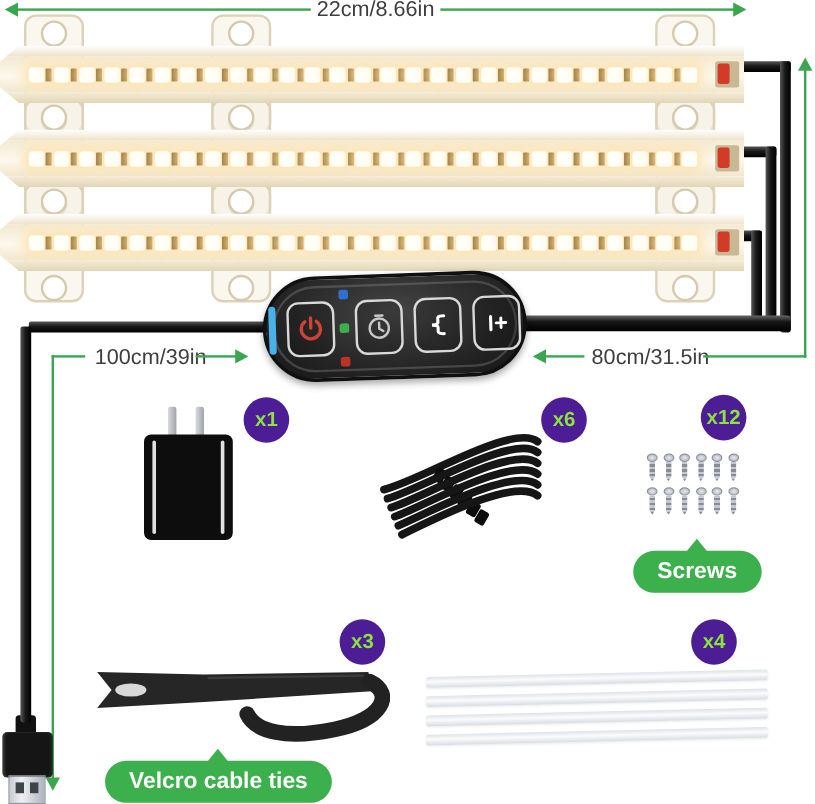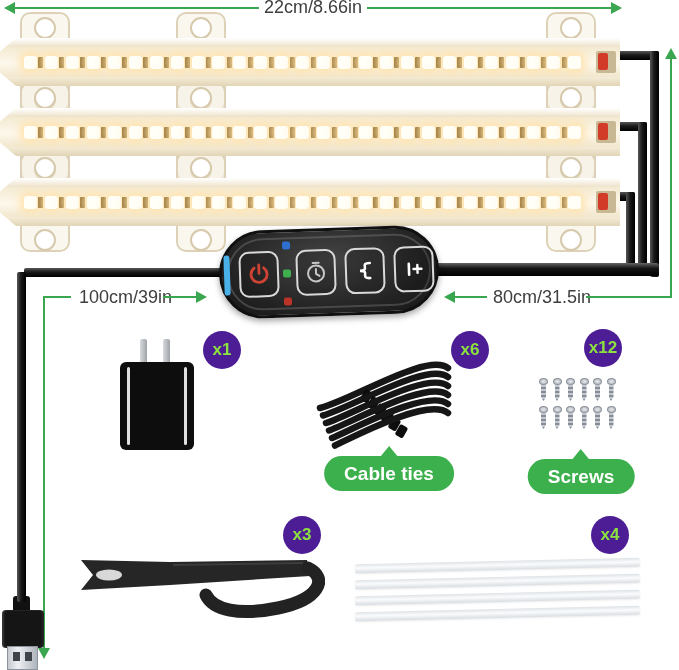--- a/index.html
+++ b/index.html
@@ -405,21 +405,20 @@
       <path d="M 14 75 C 40 67, 116 22, 136 38" fill="none" stroke="#161616" stroke-width="6.5" stroke-linecap="round"></path>
       <rect x="64" y="56" width="9" height="12" rx="2" fill="#0d0d0d" transform="rotate(30 68 62)"></rect>
       <path d="M 17 82.5 C 40 74.5, 116 31, 136 47" fill="none" stroke="#161616" stroke-width="6.5" stroke-linecap="round"></path>
       <rect x="71" y="63" width="9" height="12" rx="2" fill="#0d0d0d" transform="rotate(30 75 69)"></rect>
       <path d="M 20 90 C 40 82, 116 40, 136 56" fill="none" stroke="#161616" stroke-width="6.5" stroke-linecap="round"></path>
       <rect x="78" y="70" width="9" height="12" rx="2" fill="#0d0d0d" transform="rotate(30 82 76)"></rect>
       <path d="M 23 97.5 C 40 89.5, 116 49, 136 65" fill="none" stroke="#161616" stroke-width="6.5" stroke-linecap="round"></path>
       <rect x="85" y="77" width="9" height="12" rx="2" fill="#0d0d0d" transform="rotate(30 89 83)"></rect>
     </svg>
   <div class="badge" style="left:451px;top:331px;">x6</div>
-  <div class="pill" style="left:389px;top:456px;">Cable ties</div>
 
   <div id="screws-layer" style="position:absolute;left:538px;top:378px;width:90px;height:60px;">
       <div class="screw" style="left: 0px; top: 0px;">
         <div class="screw-head"></div>
         <div class="screw-shaft"></div>
       </div>
       <div class="screw" style="left: 13.5px; top: 0px;">
         <div class="screw-head"></div>
         <div class="screw-shaft"></div>
       </div>
@@ -468,22 +467,23 @@
   <div class="pill" style="left:581px;top:459px;">Screws</div>
 
   <svg class="acc-svg" width="250" height="100" viewBox="0 0 250 100" style="left:75px;top:538px;">
     <polygon points="6,22 95,24 95,47 6,52 18,37" fill="#262626"></polygon>
     <ellipse cx="34" cy="37" rx="13" ry="5.5" fill="#d8d8d8"></ellipse>
     <polygon points="95,24 232,22 235,38 95,47" fill="#262626"></polygon>
     <path d="M233 30 C 254 40 244 62 203 70 C 164 78 138 72 131 57" fill="none" stroke="#222" stroke-width="13" stroke-linecap="round"></path>
     <path d="M98 27 L 228 25" stroke="#3c3c3c" stroke-width="2"></path>
   </svg>
   <div class="badge" style="left:283px;top:516px;">x3</div>
+  <div class="pill" style="left:182px;top:634px;">Velcro cable ties</div>
 
   <div id="tape-layer">
       <div class="tape" style="top: 561px;"></div>
       <div class="tape" style="top: 577px;"></div>
       <div class="tape" style="top: 593px;"></div>
       <div class="tape" style="top: 609px;"></div>
     </div>
-  <div class="badge" style="left:591px;top:516px;">x4</div>
+  <div class="badge" style="left:576px;top:516px;">x4</div>
 
 </div>
 
 </body></html>

